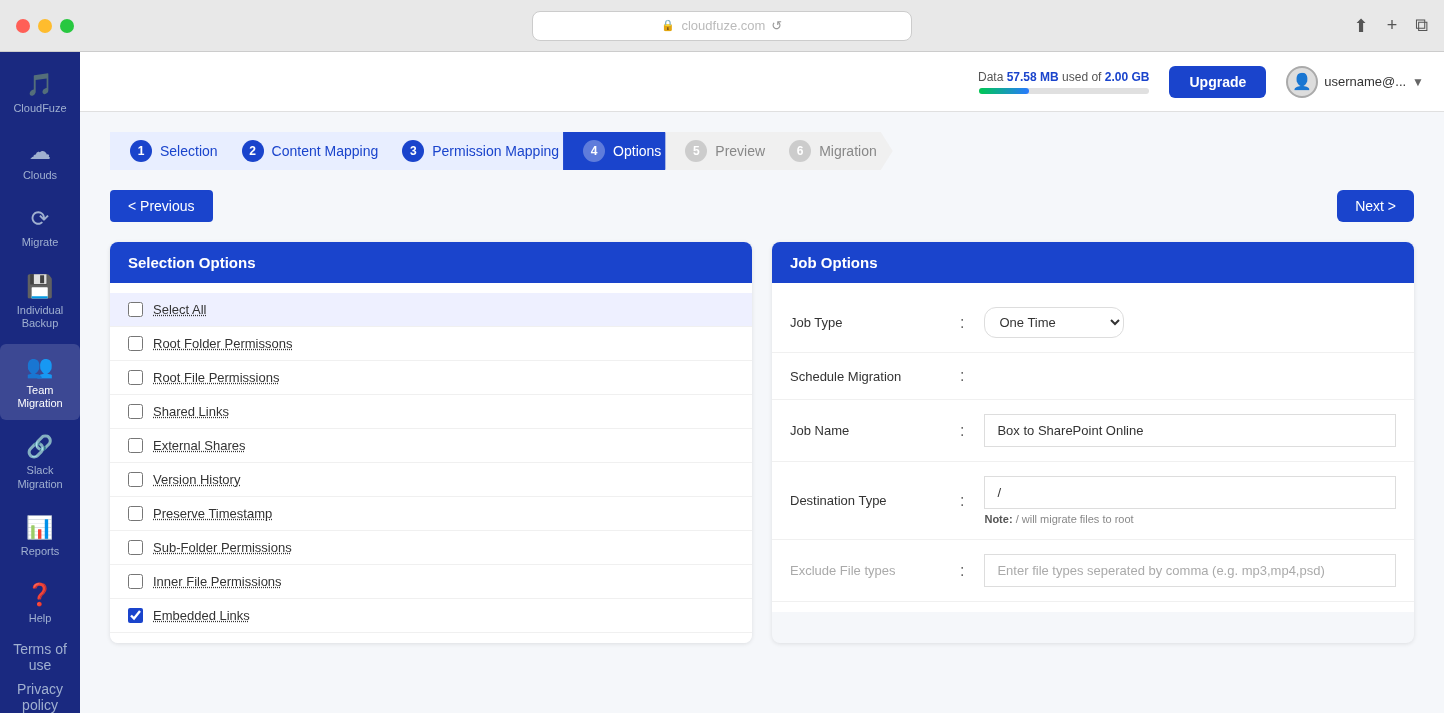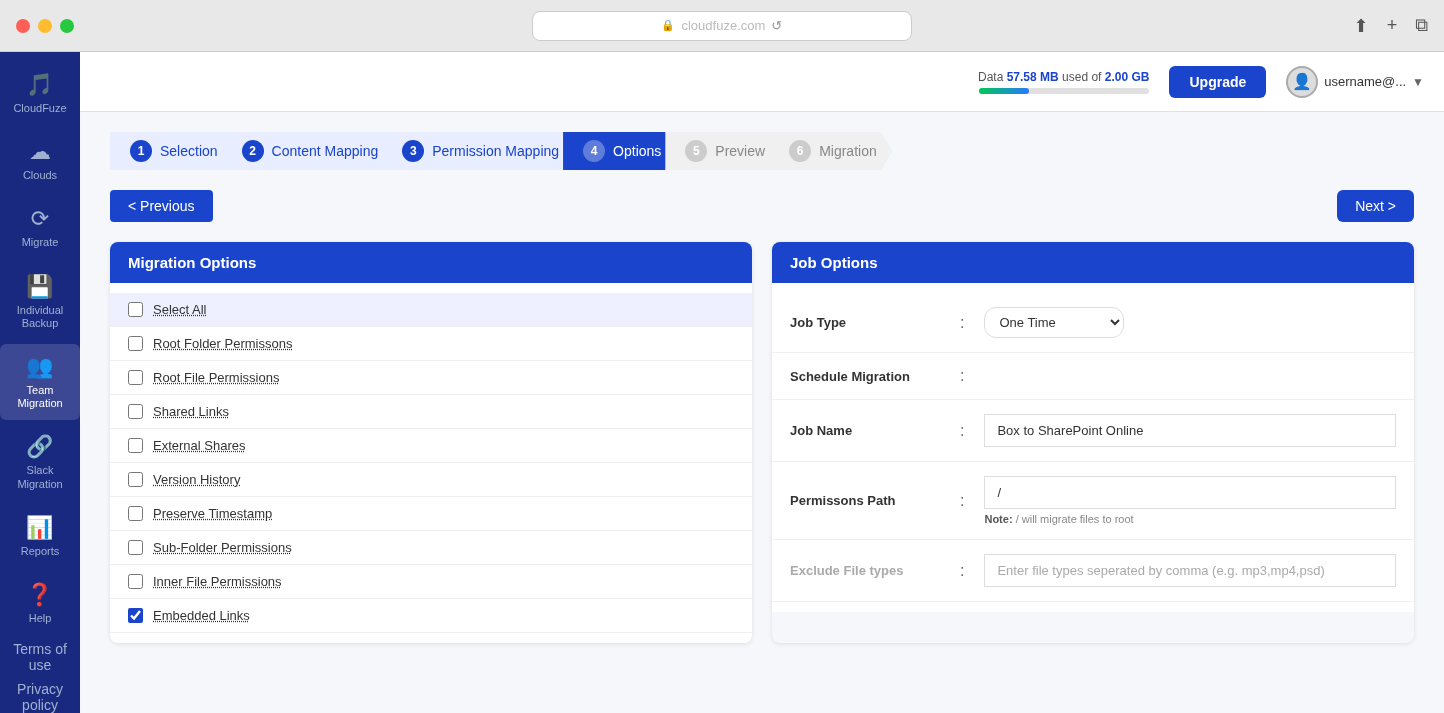--- a/index.html
+++ b/index.html
@@ -74,21 +74,21 @@
     .job-panel { flex: 1; }
 
     
     .checkbox-item { display: flex; align-items: center; gap: 10px; padding: 9px 18px; font-size: 13px; color: #333; border-bottom: 1px solid #f0f0f0; cursor: pointer; }
     .checkbox-item.select-all { background: #eef0ff; font-weight: 500; }
     .checkbox-item input[type="checkbox"] { width: 15px; height: 15px; cursor: pointer; accent-color: #1a44cc; }
     .checkbox-item label { cursor: pointer; text-decoration: underline dotted; }
 
     
     .job-row { display: flex; align-items: center; padding: 14px 18px; border-bottom: 1px solid #f0f0f0; gap: 10px; }
-    .job-label { width: 160px; font-size: 13px; color: #333; font-weight: 700; }
+    .job-label { width: 160px; font-size: 13px; color: #333; font-weight: 400; }
     .job-colon { color: #666; margin-right: 10px; }
     .job-control { flex: 1; }
     .job-select { width: 140px; padding: 6px 10px; border: 1px solid #ddd; border-radius: 12px; font-size: 13px; color: #333; background: #fff; cursor: pointer; }
     .job-input { width: 100%; padding: 8px 12px; border: 1px solid #ddd; border-radius: 0; font-size: 13px; color: #333; }
     .job-input::placeholder { color: #aaa; }
     .job-note { font-size: 11px; color: #888; margin-top: 4px; }
     .job-note strong { color: #555; }
 
     
     .toggle { position: relative; width: 44px; height: 24px; }
@@ -229,21 +229,21 @@
       </div>
 
       <div class="nav-buttons">
         <button class="prev-btn">&lt; Previous</button>
         <button class="next-btn">Next &gt;</button>
       </div>
 
       <div class="panels">
 
         <div class="panel migration-panel">
-          <div class="panel-header">Migration Options</div>
+          <div class="panel-header">Selection Options</div>
           <div class="panel-body">
             <div class="checkbox-item select-all">
               <input type="checkbox" id="select-all" style="">
               <label for="select-all">Select All</label>
             </div>
             <div class="checkbox-item">
               <input type="checkbox" id="root-folder" style="">
               <label for="root-folder">Root Folder Permissons</label>
             </div>
             <div class="checkbox-item">
@@ -310,21 +310,21 @@
 
             <div class="job-row">
               <span class="job-label">Job Name</span>
               <span class="job-colon">:</span>
               <div class="job-control">
                 <input type="text" class="job-input" value="Box to SharePoint Online" placeholder="Enter job name" style="">
               </div>
             </div>
 
             <div class="job-row">
-              <span class="job-label">Permissons Path</span>
+              <span class="job-label">Destination Type</span>
               <span class="job-colon">:</span>
               <div class="job-control">
                 <input type="text" class="job-input" value="/" style="">
                 <div class="job-note">
                   <strong>Note:</strong>
                   <span> / will migrate files to root</span>
                 </div>
               </div>
             </div>
 

